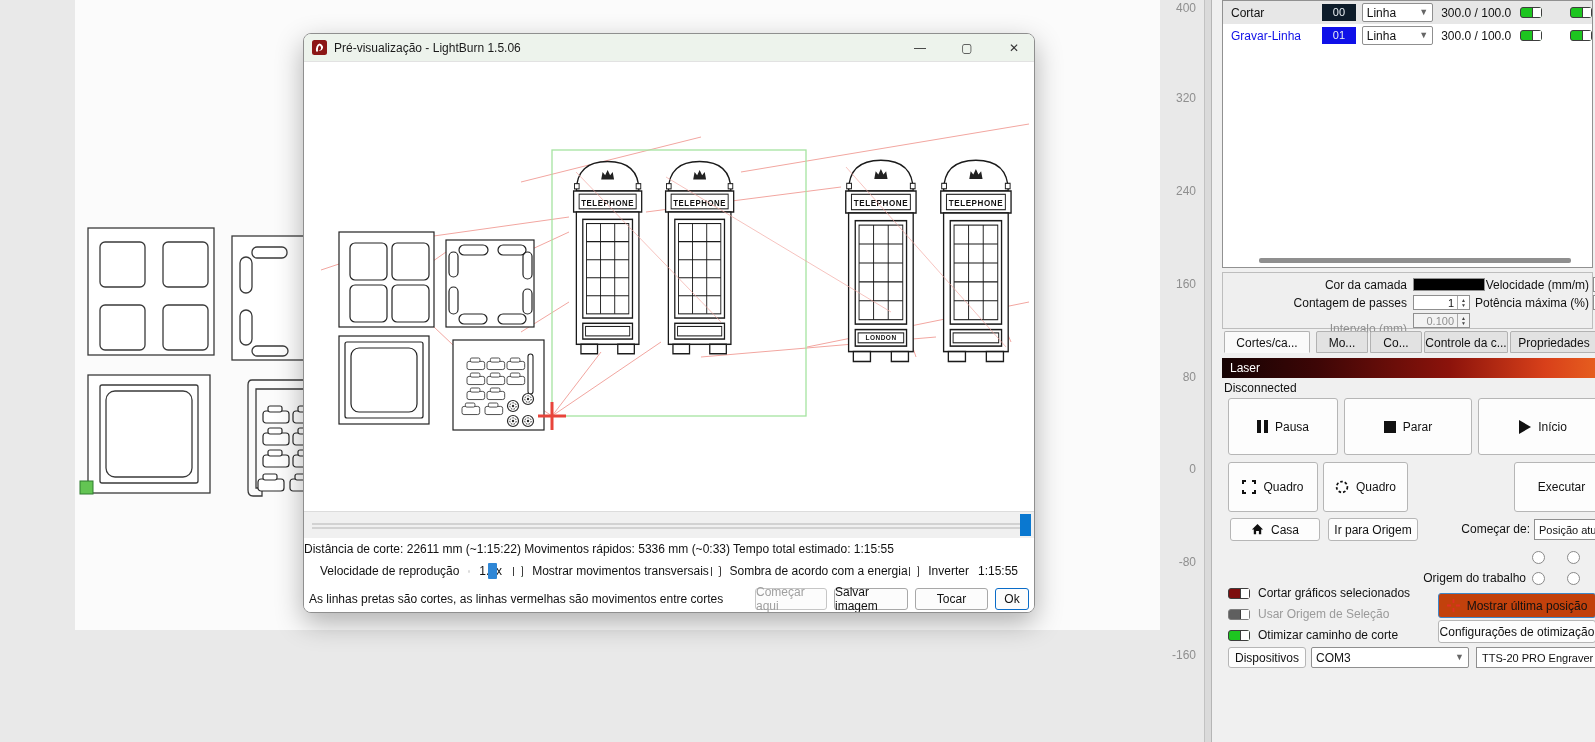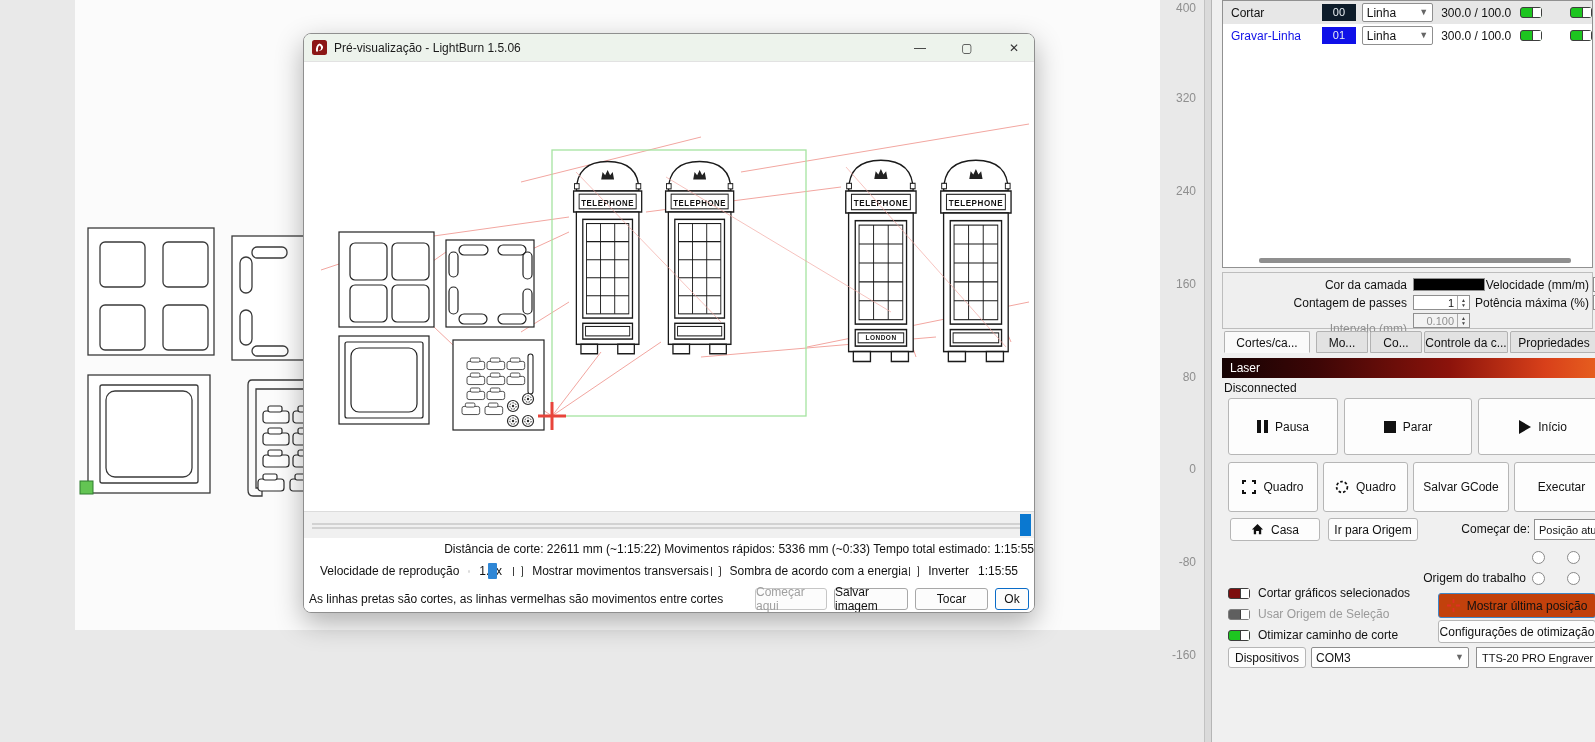--- a/index.html
+++ b/index.html
@@ -54,21 +54,21 @@
        border:1px solid #8f8f8f;border-radius:8px;box-shadow:0 10px 28px rgba(0,0,0,.30);
        box-sizing:border-box;overflow:hidden;}
   .dlg-title{height:27px;background:#edf3ec;display:flex;align-items:center;padding-left:8px;gap:7px;}
   .dlg-title .cap{font-size:12px;color:#1a1a1a;}
   .dlg-title .spacer{flex:1;}
   .winbtn{width:40px;height:27px;display:flex;align-items:center;justify-content:center;font-size:12px;color:#333;}
   .dlg-canvas{position:relative;height:450px;background:#fff;border-top:1px solid #e2e2e2;box-sizing:border-box;}
   .dlg-slider{position:relative;height:27px;background:#f0f0f0;border-top:1px solid #dcdcdc;box-sizing:border-box;}
   .dlg-slider .groove{position:absolute;left:8px;right:8px;top:11px;height:2px;background:#d2d2d2;box-shadow:0 4px 0 #d2d2d2;}
   .dlg-slider .handle{position:absolute;right:3px;top:2px;width:11px;height:22px;background:#0a78d0;}
-  .dlg-stats{height:21px;display:flex;align-items:center;justify-content:flex-end;font-size:12px;background:#fff;}
+  .dlg-stats{height:21px;display:flex;align-items:center;justify-content:flex-start;font-size:12px;background:#fff;}
   .dlg-ctrl{height:24px;display:flex;align-items:center;gap:9px;padding:0 16px;font-size:12px;background:#fff;white-space:nowrap;}
   .mini-slider{position:relative;width:58px;height:16px;}
   .mini-slider .gr{position:absolute;left:0;right:0;top:7px;height:3px;background:#dcdcdc;border-radius:2px;}
   .mini-slider .hd{position:absolute;left:20px;top:0;width:9px;height:16px;background:#2f87d6;border-radius:1px;}
   .dlg-foot{height:31px;display:flex;align-items:center;padding:0 5px;gap:7px;background:#fff;font-size:12px;}
   .fbtn{height:22px;background:#fcfcfc;border:1px solid #a8a8a8;border-radius:3px;display:flex;align-items:center;
         justify-content:center;font-size:12px;box-sizing:border-box;}
   .icon-pause{display:inline-flex;gap:3px;}
   .icon-pause i{width:4px;height:13px;background:#111;}
   .icon-stop{width:12px;height:12px;background:#111;}
@@ -232,23 +232,20 @@
         <path d="M1,4 V1 H4 M10,1 H13 V4 M13,10 V13 H10 M4,13 H1 V10" fill="none" stroke="#111" stroke-width="2"></path>
       </svg>
       <span>Quadro</span>
     </div>
     <div class="btn" style="left:111px;top:462px;width:85px;height:50px">
       <svg width="14" height="14" viewBox="0 0 14 14">
         <circle cx="7" cy="7" r="5.4" fill="none" stroke="#111" stroke-width="1.7" stroke-dasharray="2.6 2"></circle>
       </svg>
       <span>Quadro</span>
     </div>
-    <div class="btn" style="left:201px;top:462px;width:96px;height:50px">
-      <span>Salvar GCode</span>
-    </div>
     <div class="btn" style="left:302px;top:462px;width:95px;height:50px">
       <span>Executar</span>
     </div>
 
     <div class="btn" style="left:18px;top:518px;width:90px;height:23px">
       <svg width="13" height="13" viewBox="0 0 14 14">
         <path d="M7,1 L13,7 H11 V12 H8.5 V8.5 H5.5 V12 H3 V7 H1 Z" fill="#111"></path>
       </svg>
       <span>Casa</span>
     </div>

